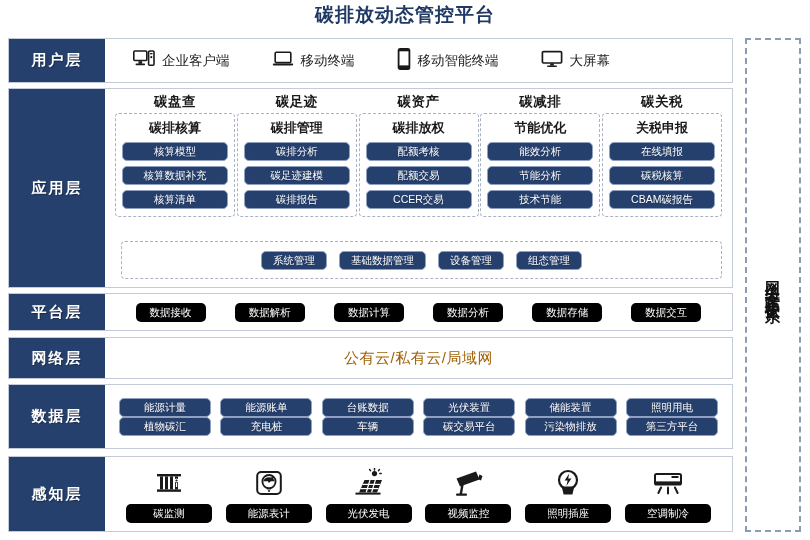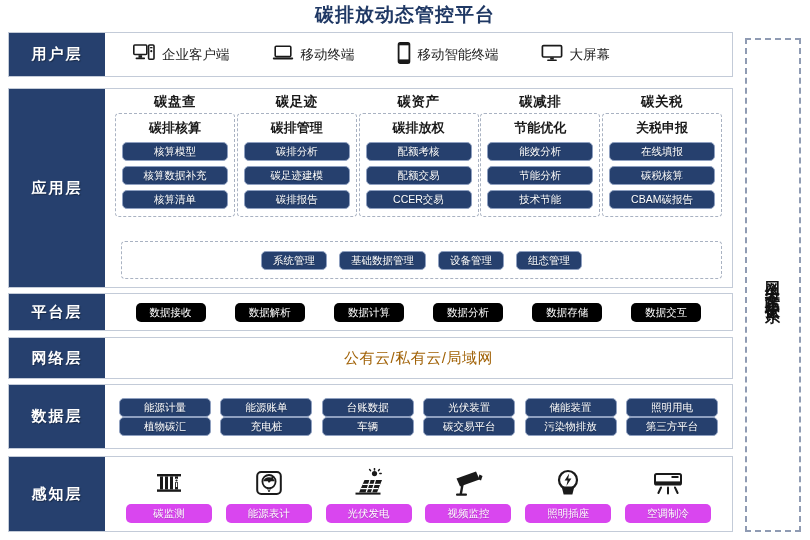--- a/index.html
+++ b/index.html
@@ -36,21 +36,21 @@
     display:flex;align-items:center;justify-content:center;
     text-shadow:1px 1px 1px rgba(0,0,0,.35);
   }
   .layer-body{
     flex:1 1 auto;position:relative;
     display:flex;align-items:center;
     background:#ffffff;
   }
 
   
-  #user-layer{left:8px;top:32px;width:725px;height:45px;}
+  #user-layer{left:8px;top:38px;width:725px;height:45px;}
   .user-items{display:flex;align-items:center;width:100%;padding-left:28px;}
   .user-item{display:flex;align-items:center;margin-right:42px;}
   .user-item .ico{margin-right:7px;display:block;}
   .user-item .txt{font-size:13.5px;color:#222;white-space:nowrap;}
 
   
   #app-layer{left:8px;top:88px;width:725px;height:200px;}
   .app-body{display:block;padding:0;position:relative;width:100%;height:100%;}
   .group-row{display:flex;justify-content:space-between;padding:4px 10px 0 10px;}
   .group{width:120px;}
@@ -123,21 +123,21 @@
   }
 
   
   #sense-layer{left:8px;top:456px;width:725px;height:76px;}
   .sense-items{display:flex;justify-content:space-around;align-items:center;width:100%;padding:0 14px;}
   .sense-item{display:flex;flex-direction:column;align-items:center;}
   .sense-ico{height:34px;display:flex;align-items:center;justify-content:center;margin-bottom:4px;}
   .sense-pill{
     box-sizing:border-box;
     width:86px;height:19px;line-height:18px;
-    background:#d946ef;border-radius:5px;
+    background:#000000;border-radius:5px;
     color:#ffffff;font-size:10.5px;text-align:center;white-space:nowrap;
     text-shadow:0 1px 1px rgba(0,0,0,.22);
   }
 
   
   #security{
     position:absolute;left:745px;top:38px;width:56px;height:494px;
     box-sizing:border-box;
     border:2px dashed #8f9bb3;
     display:flex;align-items:center;justify-content:center;

